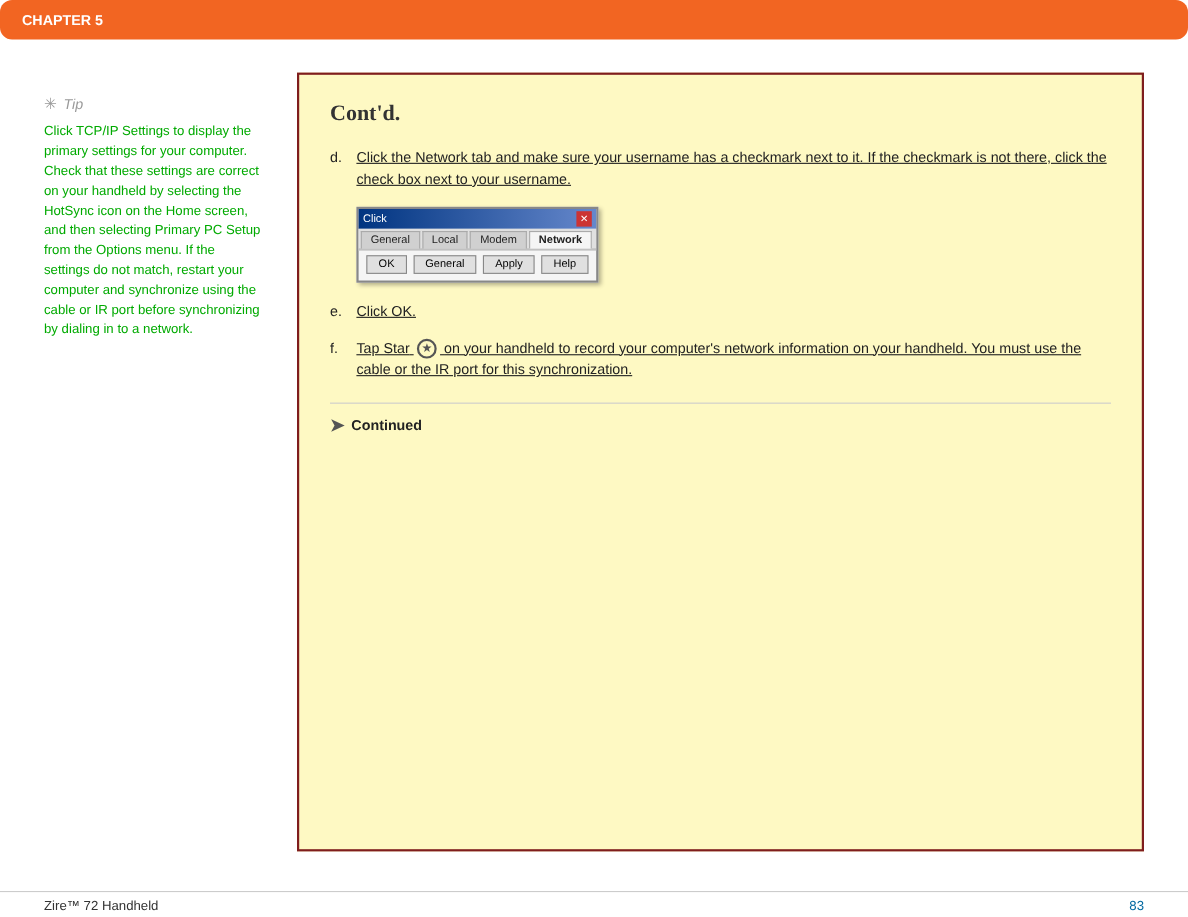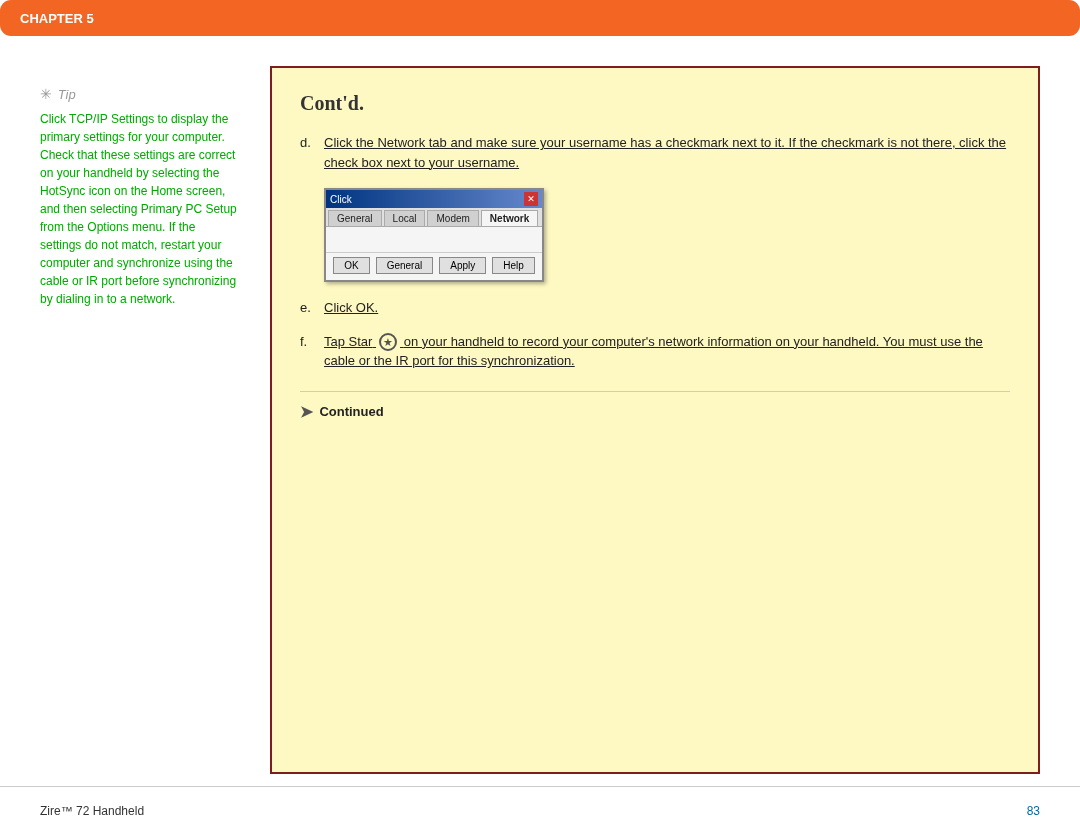--- a/index.html
+++ b/index.html
@@ -189,21 +189,20 @@
       padding: 2px 8px;
       font-size: 10px;
       cursor: pointer;
     }
     .dialog-footer {
       display: flex;
       justify-content: center;
       gap: 6px;
       padding: 4px 8px 6px 8px;
       border-top: 1px solid #ccc;
-      margin-top: 25px;
     }
     .dialog-footer-btn {
       background: #e0e0e0;
       border: 1px solid #888;
       padding: 2px 10px;
       font-size: 10px;
       cursor: pointer;
     }
 
     
@@ -254,21 +253,21 @@
       font-size: 16px;
       color: #555;
     }
 
     
     .page-footer {
       position: absolute;
       bottom: 0;
       left: 0;
       right: 0;
-      height: 48px;
+      height: 24px;
       border-top: 1px solid #ccc;
       display: flex;
       align-items: center;
       justify-content: space-between;
       padding: 0 40px;
       font-size: 12px;
       color: #444;
     }
     .footer-product {
       font-size: 12px;

